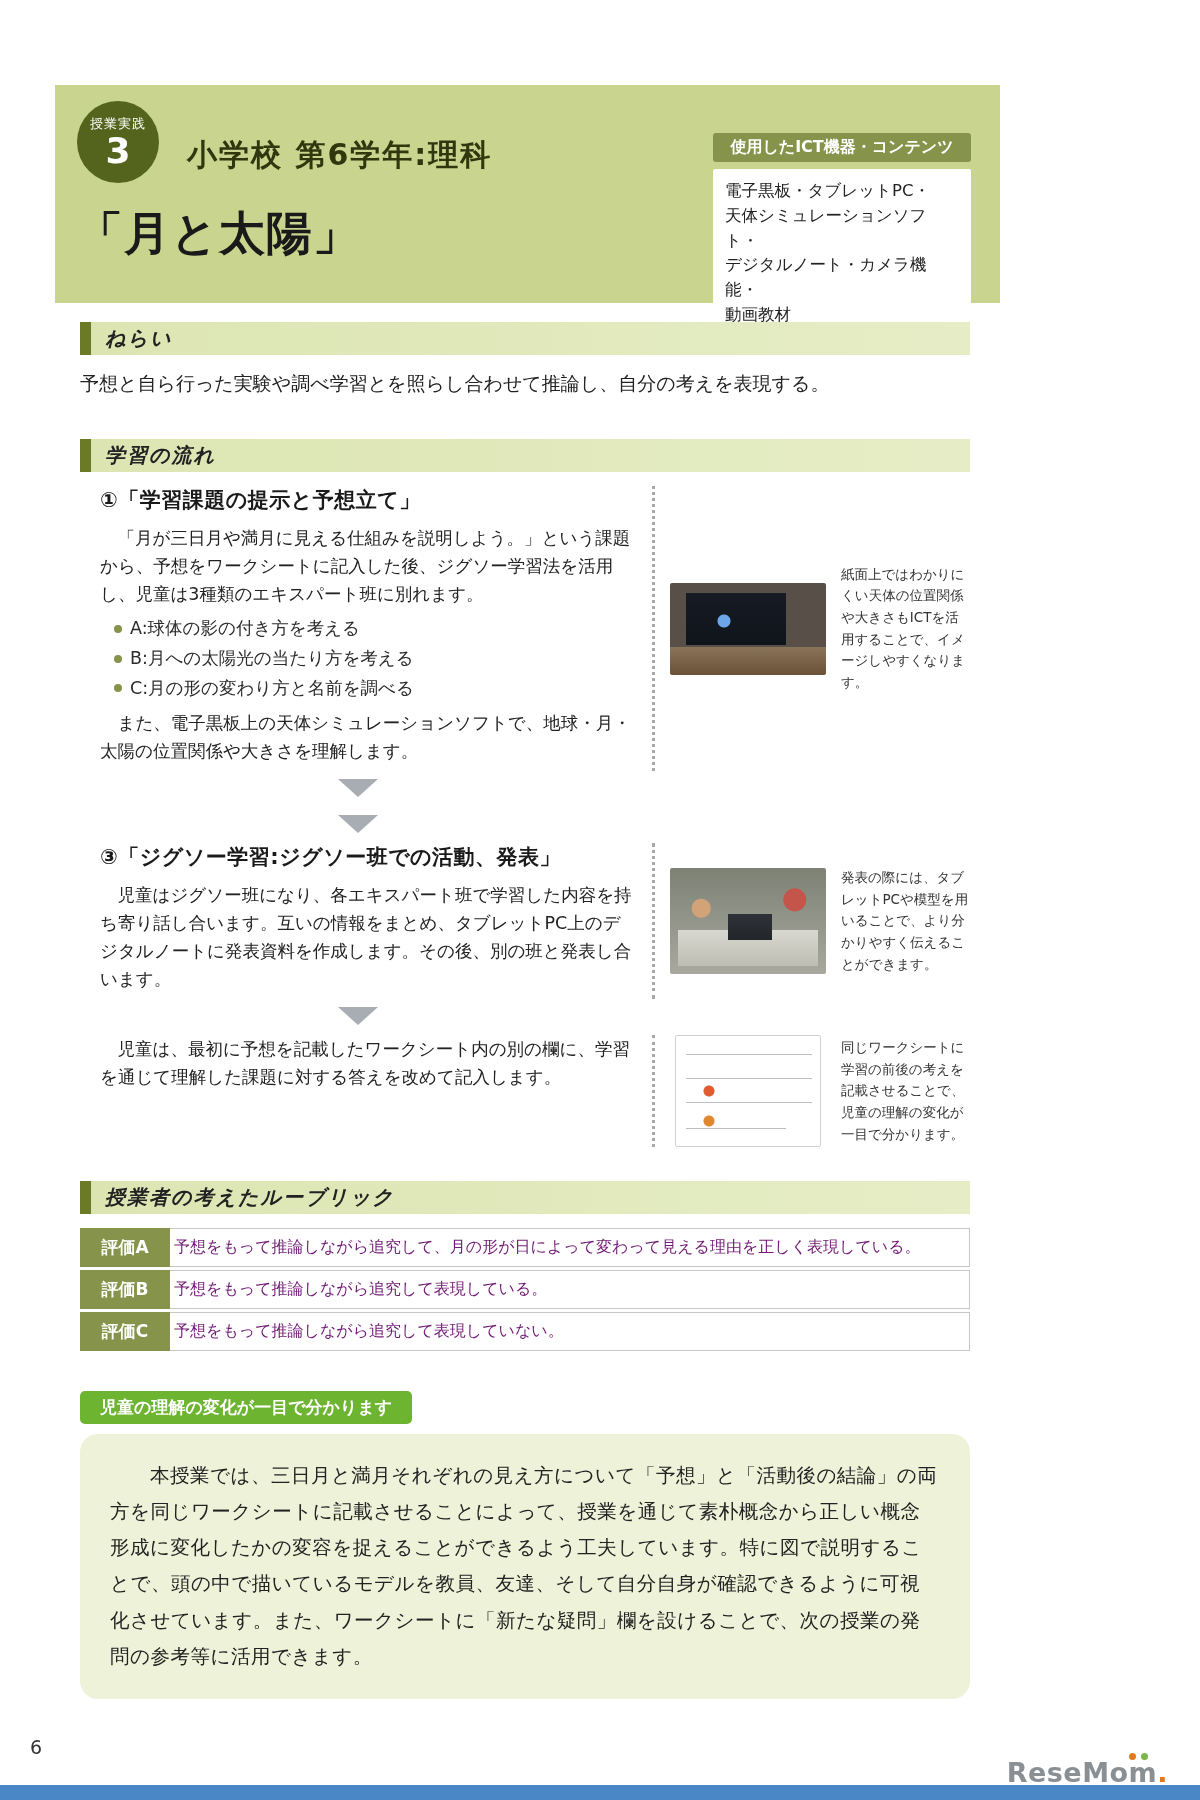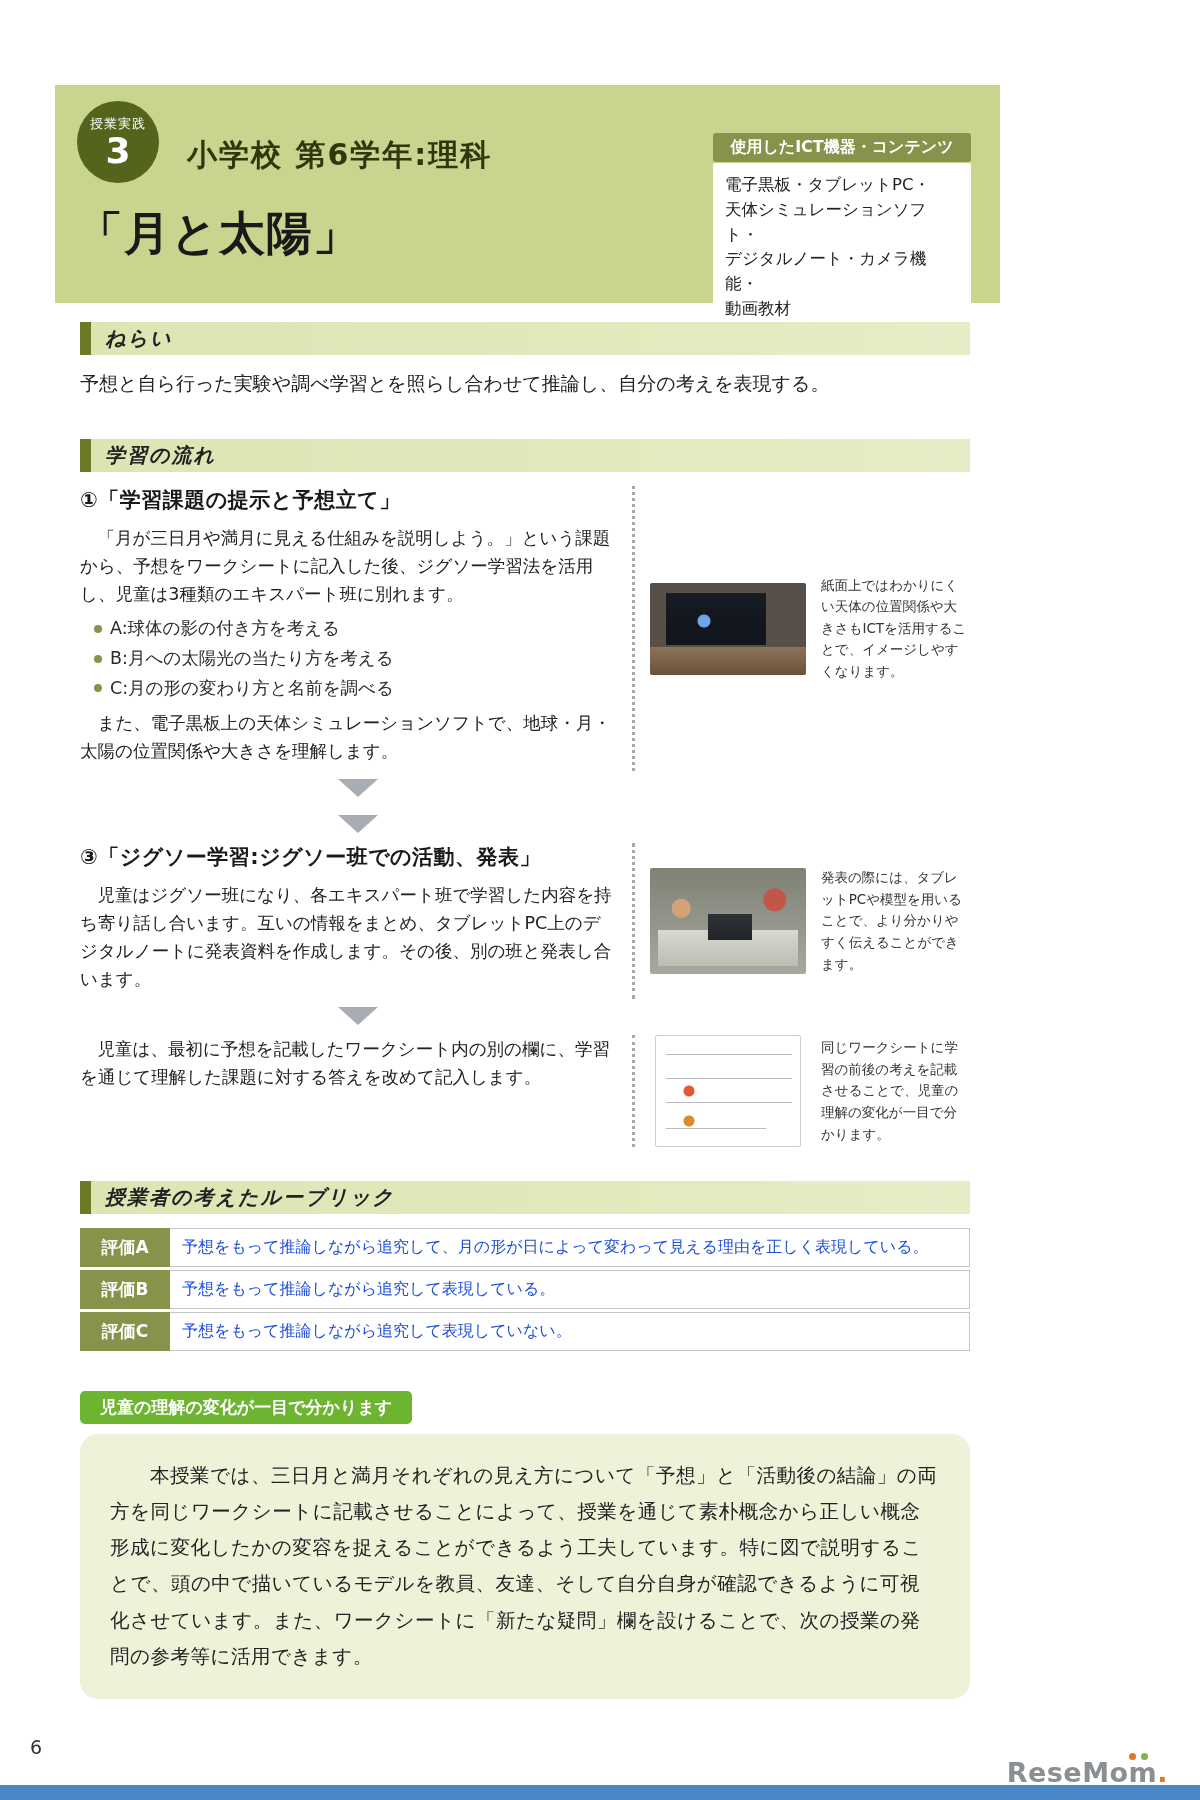--- a/index.html
+++ b/index.html
@@ -21,32 +21,32 @@
   
   .header-block{position:absolute;left:55px;top:85px;width:945px;height:218px;background:var(--header-green);}
   .badge-circle{position:absolute;left:22px;top:16px;width:82px;height:82px;border-radius:50%;
     background:var(--dark-olive);color:#fff;display:flex;flex-direction:column;align-items:center;justify-content:center;}
   .badge-top{font-size:13px;letter-spacing:1px;}
   .badge-num{font-size:36px;font-weight:700;line-height:1;}
   .subject{position:absolute;left:132px;top:50px;font-size:30px;font-weight:700;color:#30370f;letter-spacing:2px;}
   .main-title{position:absolute;left:22px;top:118px;font-size:46px;font-weight:700;color:#1a1a1a;letter-spacing:1px;}
   .ict{position:absolute;left:658px;top:48px;width:258px;}
   .ict-label{background:var(--label-olive);color:#fff;font-weight:700;font-size:16px;text-align:center;
-    padding:4px 6px;border-radius:3px;margin-bottom:1px;}
+    padding:4px 6px;border-radius:3px;margin-bottom:7px;}
   .ict-box{background:#fff;padding:10px 12px;font-size:16.5px;line-height:1.5;color:#222;border-radius:2px;}
 
   
   .content{position:absolute;left:80px;top:322px;width:890px;}
   .section-bar{height:33px;background:linear-gradient(to right,var(--bar-green),#e6edc6);
     border-left:11px solid var(--accent-olive);display:flex;align-items:center;margin-bottom:14px;font-style:italic;}
   .section-bar span{font-size:20px;font-weight:700;color:#222;padding-left:14px;letter-spacing:2px;}
   .aim-text{font-size:19px;margin:16px 0 42px 0;color:#222;}
 
   .step{display:flex;align-items:stretch;}
-  .step-text{width:555px;padding-right:16px;border-right:3px dotted #a8a8a8;}
+  .step-text{width:555px;padding-right:16px;border-right:3px dotted #a8a8a8;margin-left:20px;}
   .step-title{font-size:21px;font-weight:700;color:#1a1a1a;margin-bottom:10px;letter-spacing:.5px;}
   .step-body{font-size:17.5px;line-height:1.6;color:#222;margin-bottom:6px;}
   .step-bullets{list-style:none;margin:4px 0 6px 14px;}
   .step-bullets li{font-size:17.5px;line-height:1.7;display:flex;align-items:center;}
   .dot{display:inline-block;width:8px;height:8px;border-radius:50%;background:var(--label-olive);margin-right:8px;flex:0 0 auto;}
   .step-media{width:172px;display:flex;align-items:center;justify-content:center;padding-left:14px;}
   .step-caption{flex:1;padding-left:14px;display:flex;align-items:center;font-size:13.5px;line-height:1.6;color:#333;}
 
   .arrow-row{width:555px;display:flex;justify-content:center;padding:8px 0 10px 0;}
   .arrow{width:0;height:0;border-left:20px solid transparent;border-right:20px solid transparent;border-top:18px solid #a7adb3;}
@@ -87,21 +87,21 @@
       radial-gradient(circle at 50% 50%, #e08830 0 5px, rgba(0,0,0,0) 6px);
     background-position:10px 18px,10px 42px,10px 66px,10px 92px,26px 48px,26px 78px;
     background-size:126px 1px,126px 1px,126px 1px,100px 1px,14px 14px,14px 14px;}
 
   
   .rubric{margin:6px 0 40px 0;}
   .rub-row{display:flex;margin-bottom:3px;}
   .rub-label{width:90px;background:var(--label-olive);color:#fff;font-weight:700;font-size:17px;
     display:flex;align-items:center;justify-content:center;}
   .rub-text{flex:1;border:1px solid #c6c6c6;border-left:none;background:#fff;font-size:16px;
-    padding:8px 12px;display:flex;align-items:center;color:#1d4ed8;}
+    padding:8px 4px;display:flex;align-items:center;color:#701a75;}
 
   
   .perf-badge{display:inline-block;background:var(--badge-green);color:#fff;font-weight:700;
     font-size:17px;padding:5px 20px;border-radius:5px;margin-bottom:10px;}
   .perf-box{background:var(--box-green);border-radius:18px;padding:24px 30px;font-size:19.5px;
     line-height:1.85;color:#222;letter-spacing:.5px;}
 
   
   .page-num{position:absolute;left:30px;bottom:42px;font-size:19px;color:#333;}
   .blue-bar{position:absolute;left:0;bottom:0;width:100%;height:15px;background:var(--footer-blue);}

